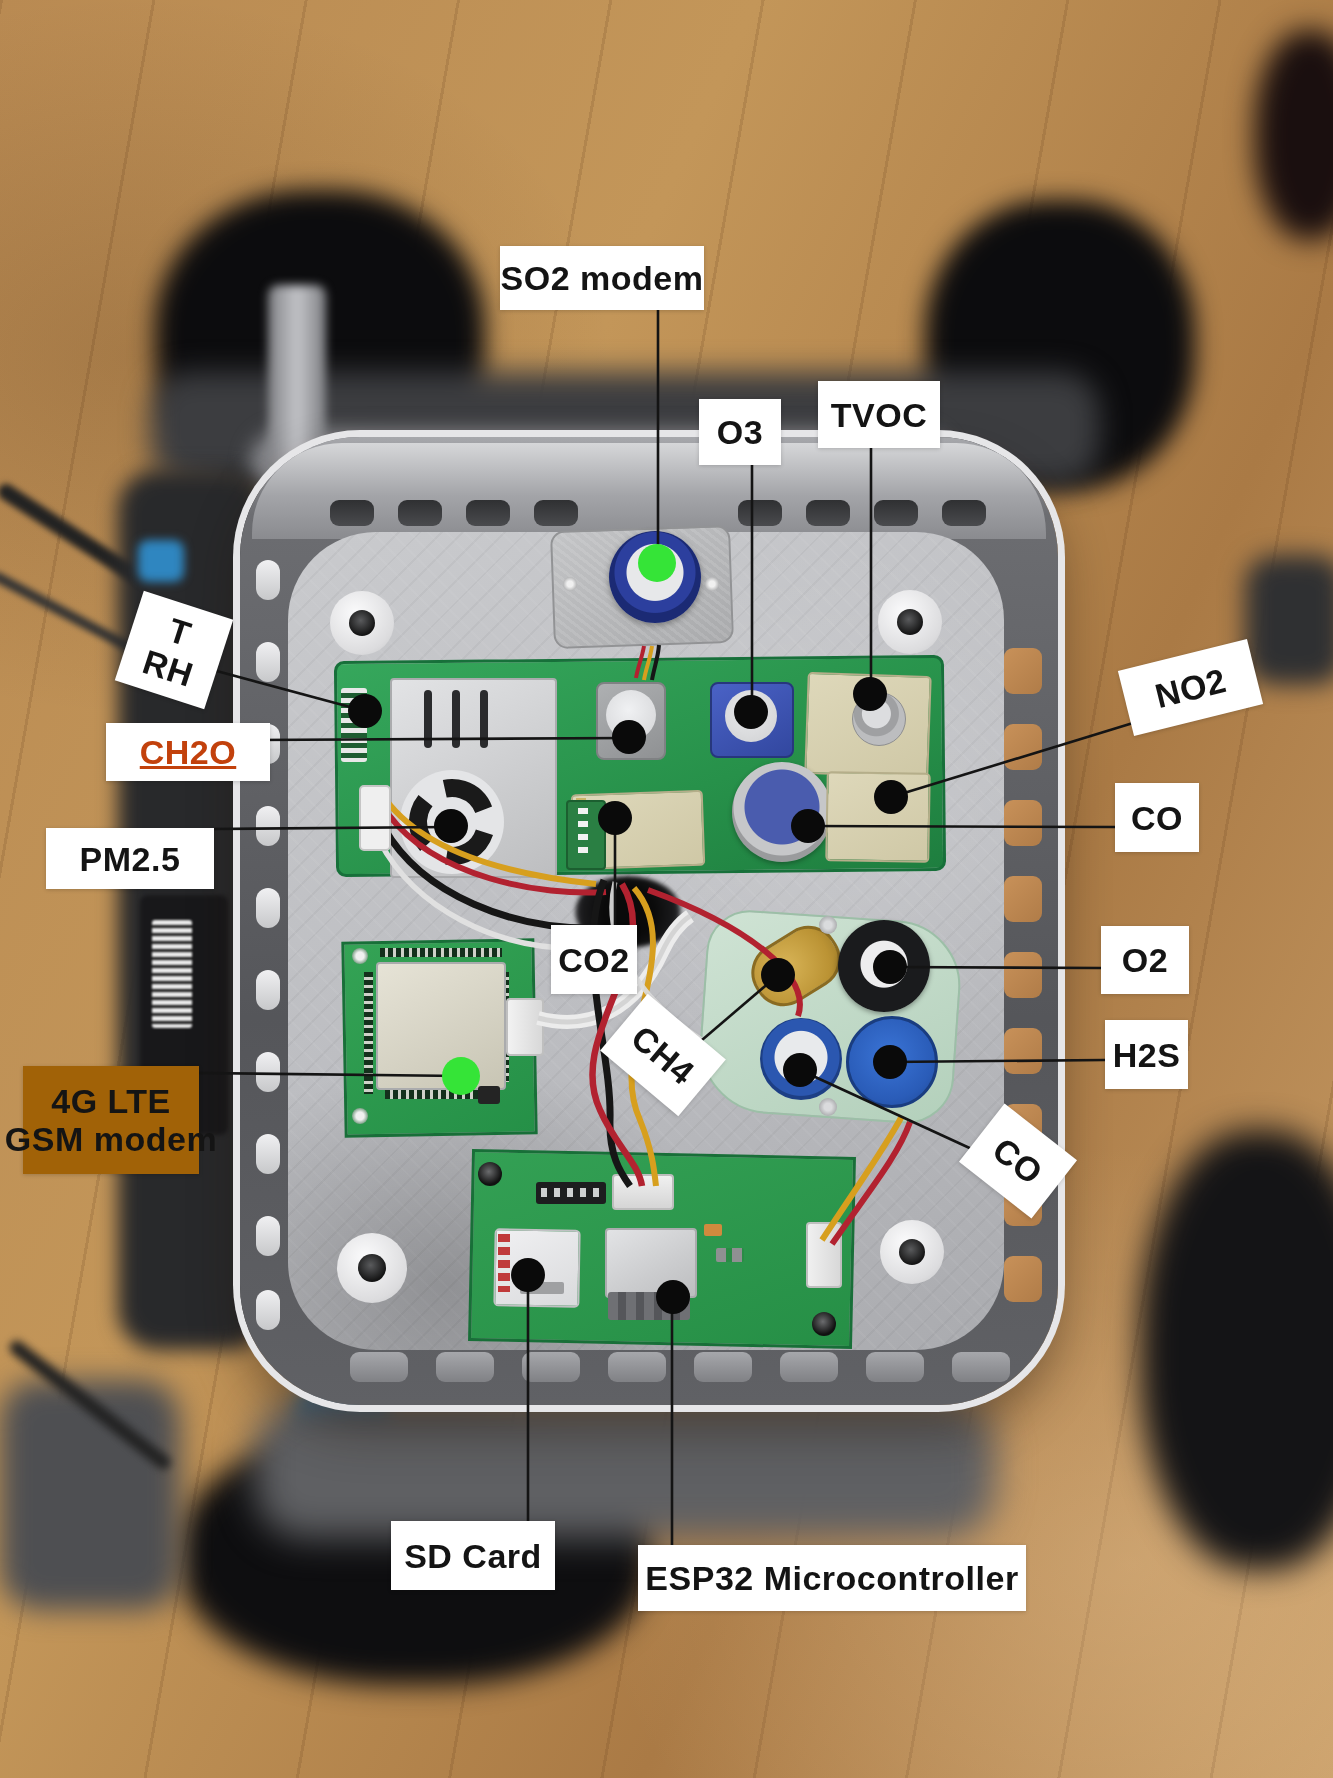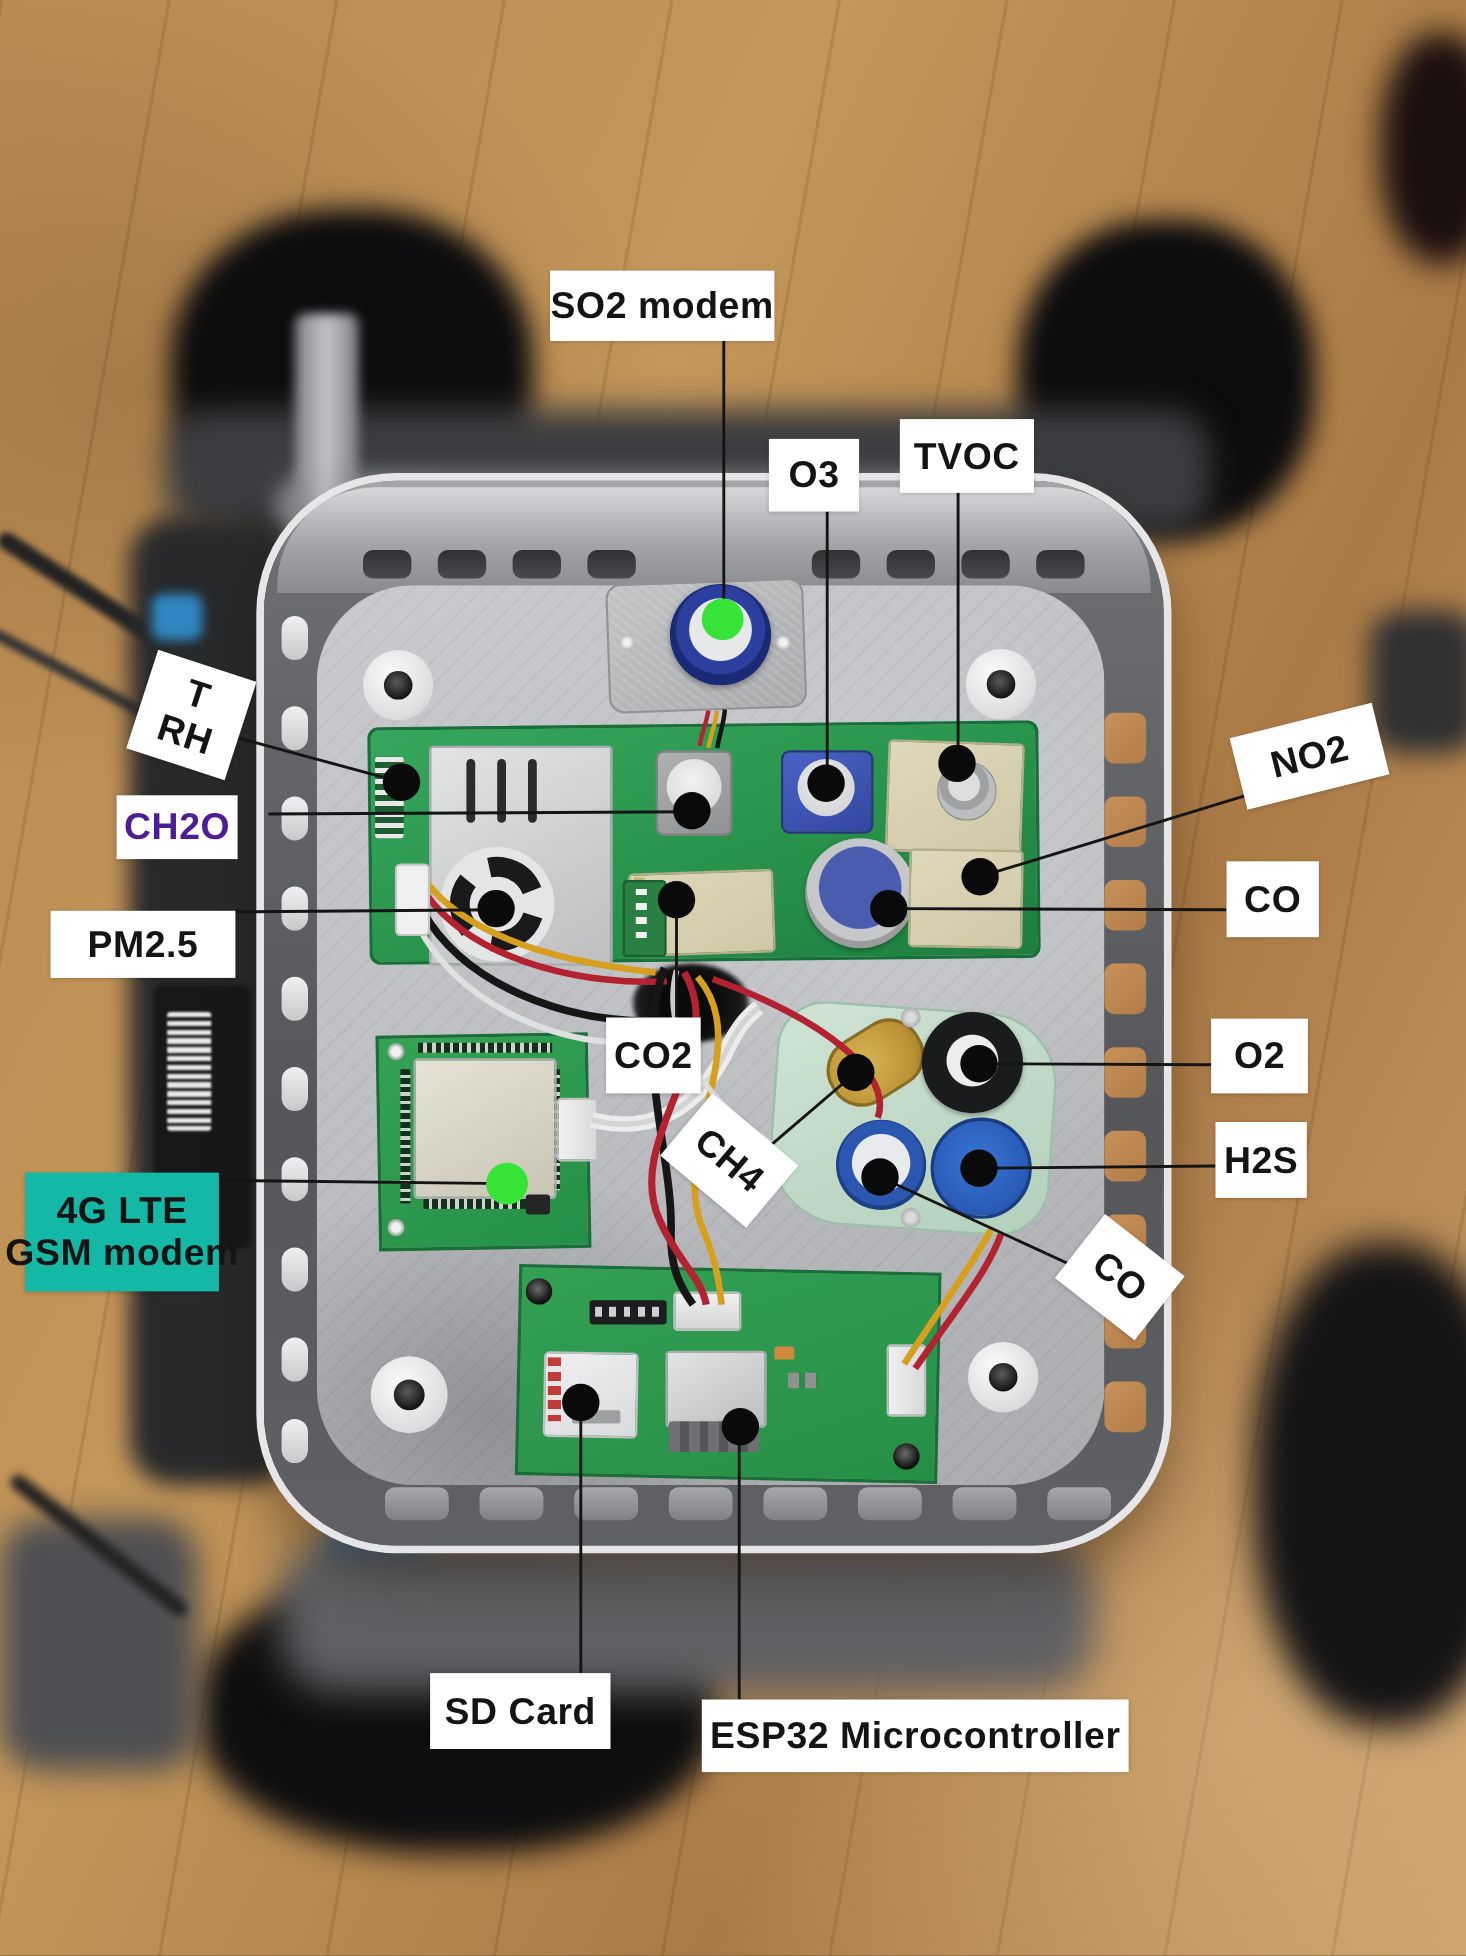--- a/index.html
+++ b/index.html
@@ -265,21 +265,21 @@
       <div class="ann-label" style="left: 699px; top: 399px; width: 82px; height: 66px; background: rgb(255, 255, 255); color: rgb(20, 20, 20);">
         <div>O3</div>
       </div>
       <div class="ann-label" style="left: 818px; top: 381px; width: 122px; height: 67px; background: rgb(255, 255, 255); color: rgb(20, 20, 20);">
         <div>TVOC</div>
       </div>
       <div class="ann-label" style="left: 127px; top: 603px; width: 94px; height: 94px; background: rgb(255, 255, 255); color: rgb(20, 20, 20); transform: rotate(18deg);">
         <div>T</div>
         <div>RH</div>
       </div>
-      <div class="ann-label" style="left: 106px; top: 723px; width: 110px; height: 58px; background: rgb(255, 255, 255); color: #4c1d95;">
+      <div class="ann-label" style="left: 106px; top: 723px; width: 164px; height: 58px; background: rgb(255, 255, 255); color: #c2410c; text-decoration: underline;">
         <div>CH2O</div>
       </div>
       <div class="ann-label" style="left: 46px; top: 828px; width: 168px; height: 61px; background: rgb(255, 255, 255); color: rgb(20, 20, 20);">
         <div>PM2.5</div>
       </div>
       <div class="ann-label" style="left: 1124px; top: 654px; width: 133px; height: 67px; background: rgb(255, 255, 255); color: rgb(20, 20, 20); transform: rotate(-14deg);">
         <div>NO2</div>
       </div>
       <div class="ann-label" style="left: 1115px; top: 783px; width: 84px; height: 69px; background: rgb(255, 255, 255); color: rgb(20, 20, 20);">
         <div>CO</div>
@@ -292,21 +292,21 @@
       </div>
       <div class="ann-label" style="left: 972px; top: 1124px; width: 92px; height: 74px; background: rgb(255, 255, 255); color: rgb(20, 20, 20); transform: rotate(38deg);">
         <div>CO</div>
       </div>
       <div class="ann-label" style="left: 612px; top: 1018px; width: 102px; height: 74px; background: rgb(255, 255, 255); color: rgb(20, 20, 20); transform: rotate(40deg);">
         <div>CH4</div>
       </div>
       <div class="ann-label" style="left: 551px; top: 925px; width: 86px; height: 69px; background: rgb(255, 255, 255); color: rgb(20, 20, 20);">
         <div>CO2</div>
       </div>
-      <div class="ann-label" style="left: 23px; top: 1066px; width: 176px; height: 108px; background: #14b8a6; color: rgb(20, 20, 20);">
+      <div class="ann-label" style="left: 23px; top: 1066px; width: 176px; height: 108px; background: #a16207; color: rgb(20, 20, 20);">
         <div>4G LTE</div>
         <div>GSM modem</div>
       </div>
       <div class="ann-label" style="left: 391px; top: 1521px; width: 164px; height: 69px; background: rgb(255, 255, 255); color: rgb(20, 20, 20);">
         <div>SD Card</div>
       </div>
       <div class="ann-label" style="left: 638px; top: 1545px; width: 388px; height: 66px; background: rgb(255, 255, 255); color: rgb(20, 20, 20);">
         <div>ESP32 Microcontroller</div>
       </div>
     </div>

